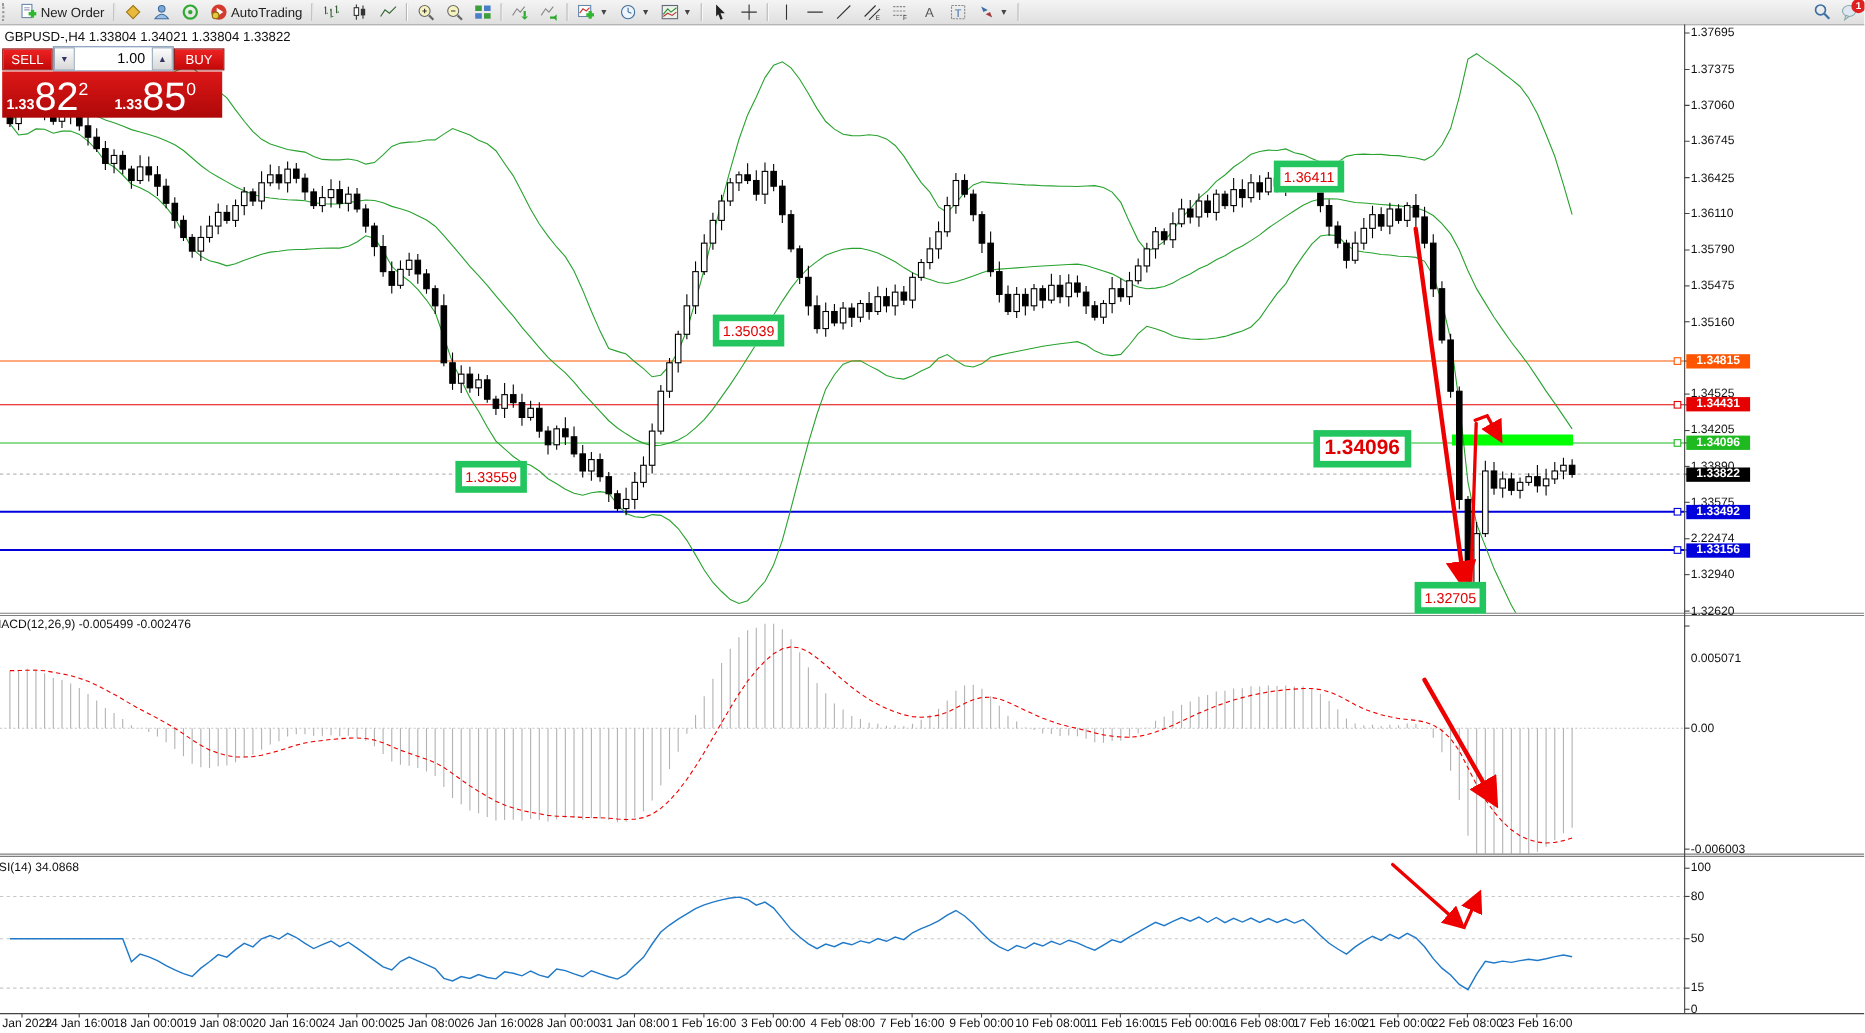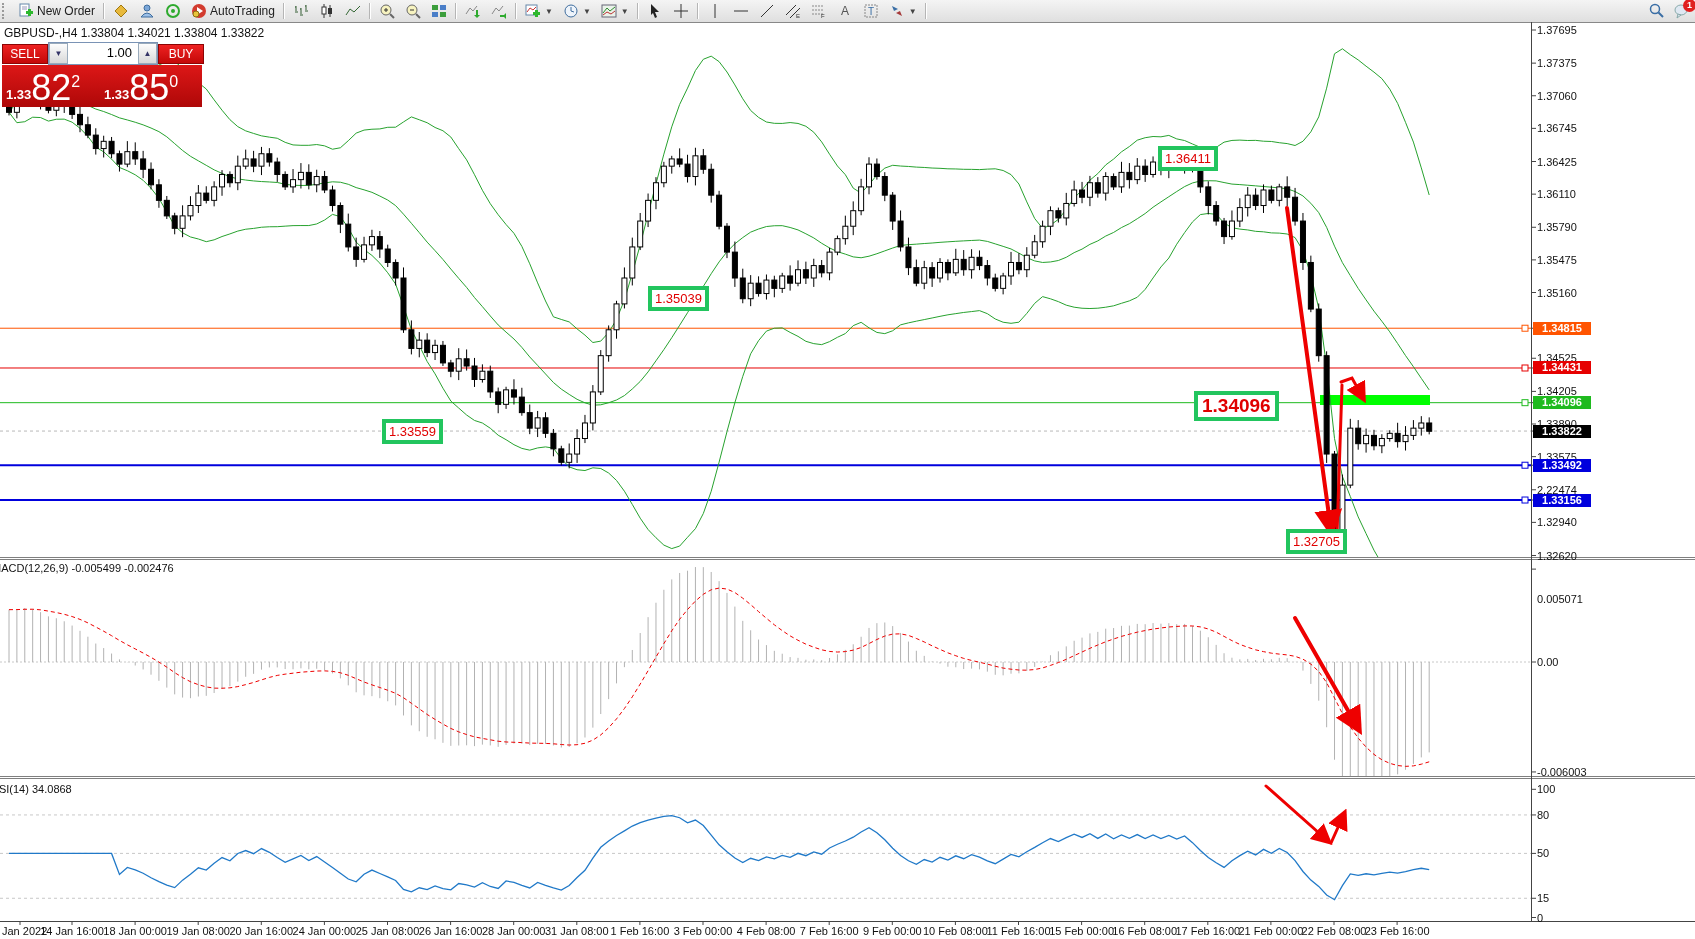--- a/index.html
+++ b/index.html
@@ -19,21 +19,21 @@
   .badge{position:absolute;top:-4px;right:-7px;background:#e02020;color:#fff;font-size:9px;
     width:13px;height:13px;line-height:13px;text-align:center;border-radius:50%;font-weight:bold;}
   
   #workspace{position:absolute;left:0;top:22px;width:1695px;height:917px;background:#fff;}
   #plot{position:absolute;left:0;top:0;}
   .chart-title{position:absolute;left:4px;top:4px;font-size:12px;color:#111;z-index:5;}
   .ind-label{position:absolute;font-size:11px;color:#111;z-index:5;white-space:nowrap;}
   .pl{position:absolute;font-size:11px;color:#111;white-space:nowrap;z-index:4;}
   .tag{position:absolute;left:1533px;width:58px;height:13px;line-height:13px;
     color:#fff;font-size:11px;font-weight:bold;text-align:center;z-index:5;}
-  .ann{position:absolute;border:4px solid #22c55e;color:#e00000;background:#fff;
+  .ann{position:absolute;border:6px solid #22c55e;color:#e00000;background:#fff;
     font-size:13px;padding:0 3px;line-height:17px;z-index:6;white-space:nowrap;}
   .ann-large{font-size:19px;line-height:22px;font-weight:bold;padding:0 4px;}
   .tlab{position:absolute;top:903px;font-size:11px;color:#111;white-space:nowrap;z-index:4;}
   
   .quote-panel{position:absolute;left:2px;top:20px;width:200px;height:78px;z-index:7;}
   .qp-row{position:absolute;left:0;top:0;width:200px;height:38px;}
   .qbtn{position:absolute;top:2px;height:18px;line-height:18px;width:44px;text-align:center;
     background:linear-gradient(#ee2222,#c40808);color:#fff;font-size:12px;border:1px solid #8d0404;}
   .qbtn.sell{left:0;}
   .qbtn.buy{left:156px;}
@@ -1003,17 +1003,17 @@
         <div class="tlab" style="left: 1018.5px; transform: translateX(-50%);">11 Feb 16:00</div>
         <div class="tlab" style="left: 1081.6px; transform: translateX(-50%);">15 Feb 00:00</div>
         <div class="tlab" style="left: 1144.7px; transform: translateX(-50%);">16 Feb 08:00</div>
         <div class="tlab" style="left: 1207.8px; transform: translateX(-50%);">17 Feb 16:00</div>
         <div class="tlab" style="left: 1270.9px; transform: translateX(-50%);">21 Feb 00:00</div>
         <div class="tlab" style="left: 1334px; transform: translateX(-50%);">22 Feb 08:00</div>
         <div class="tlab" style="left: 1397.1px; transform: translateX(-50%);">23 Feb 16:00</div>
         <div class="ann" style="left: 1158px; top: 124px;">1.36411</div>
         <div class="ann" style="left: 648px; top: 264px;">1.35039</div>
         <div class="ann ann-large" style="left: 1194px; top: 369px;">1.34096</div>
-        <div class="ann" style="left: 382px; top: 397px;">1.33559</div>
+        <div class="ann" style="left: 414px; top: 397px;">1.33559</div>
         <div class="ann" style="left: 1286px; top: 507px;">1.32705</div>
       </div>
   </div>
 </div>
 
 </body></html>

